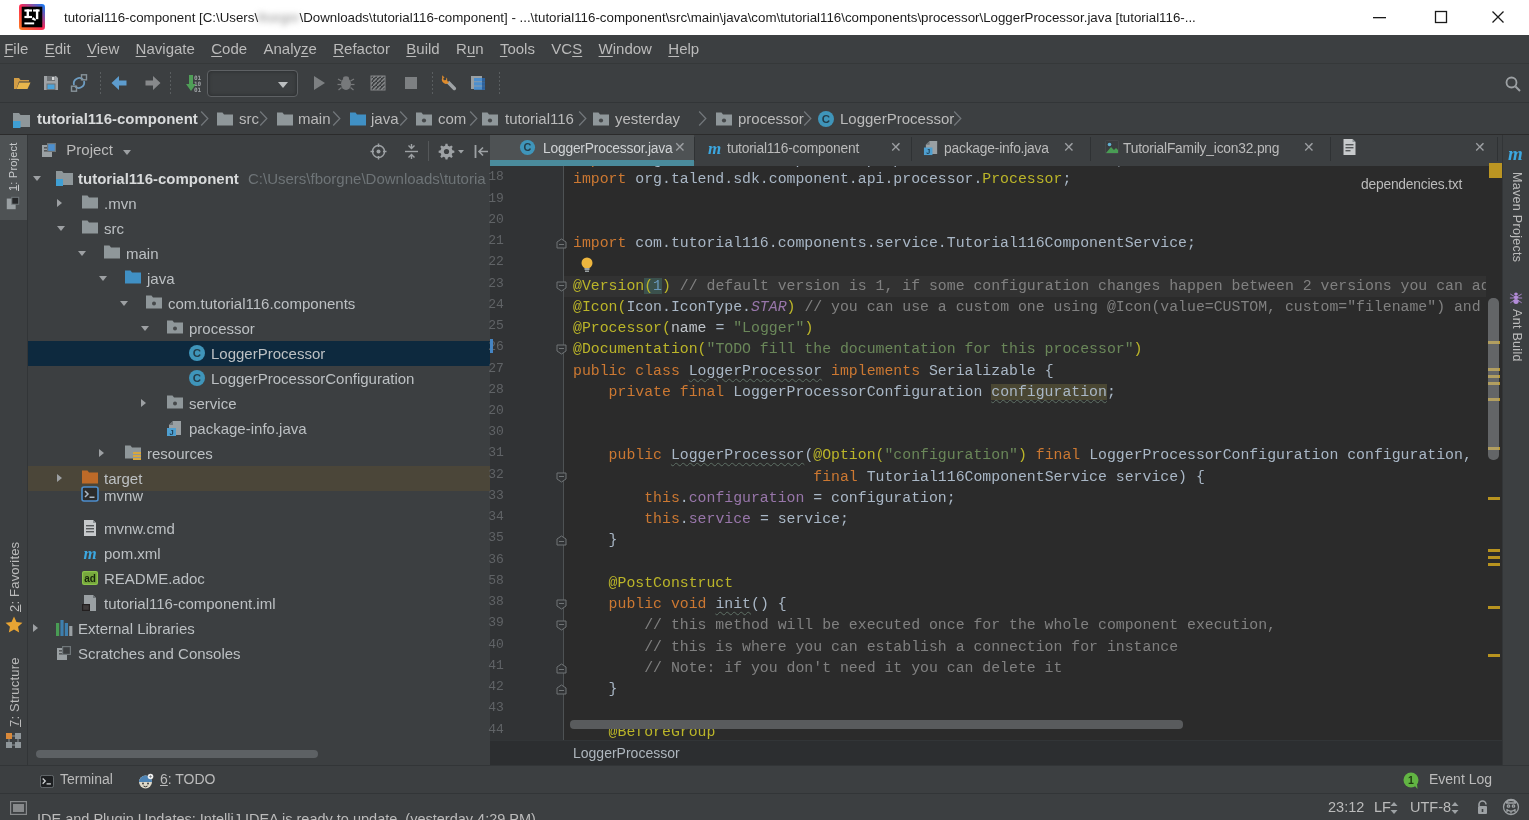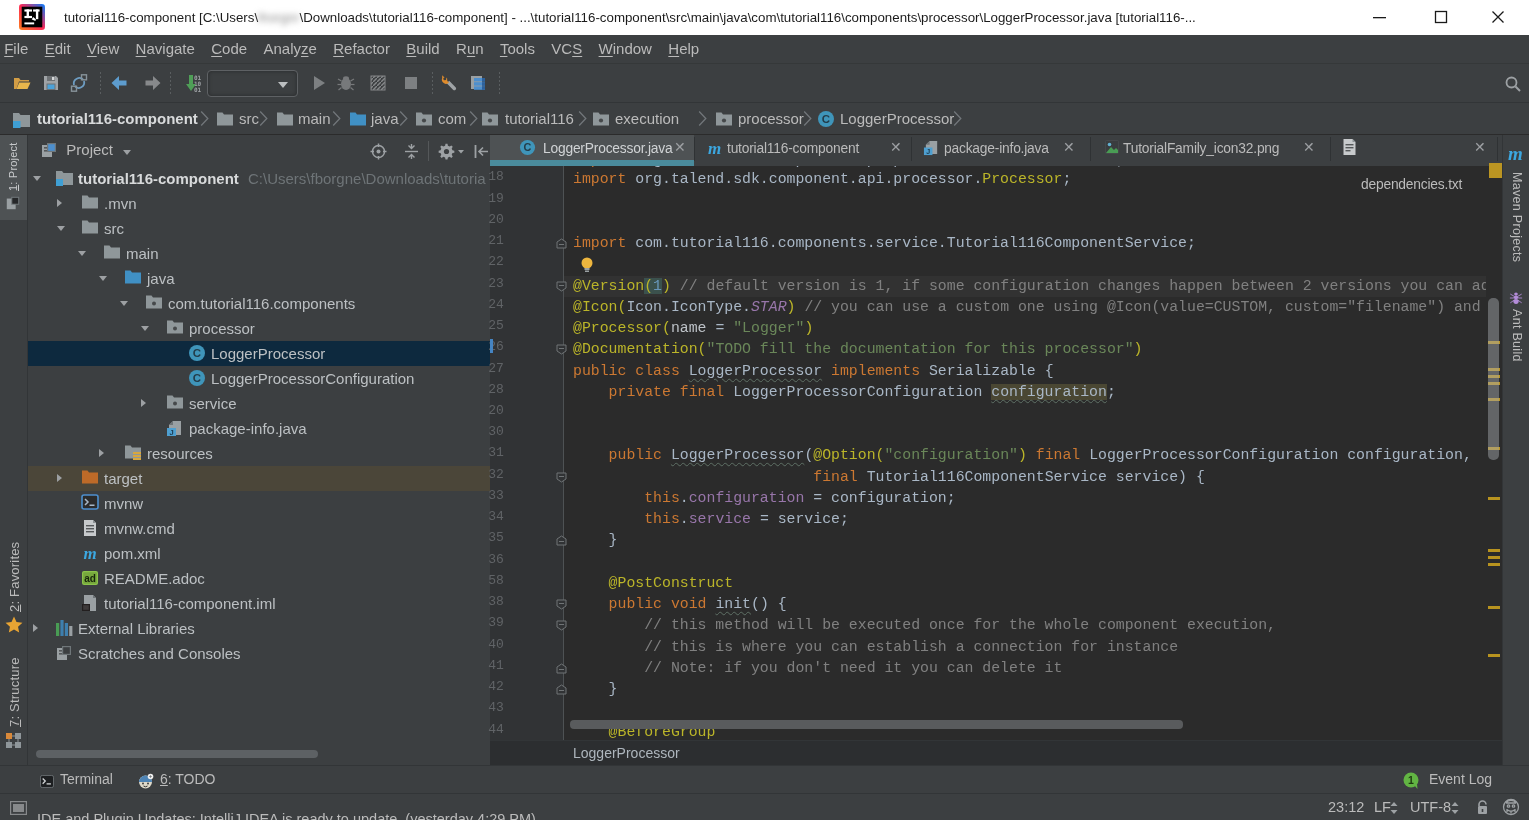--- a/index.html
+++ b/index.html
@@ -226,21 +226,21 @@
       <circle cx="9" cy="9.5" r="2.1" fill="#46494b"></circle>
     </svg>
  <span class="ntxt" style="left:505px">tutorial116</span>
  <svg class="nchev" style="left:578px" width="9" height="15" viewBox="0 0 9 15">
       <path d="M1.2 0.5 L7.8 7.5 L1.2 14.5" stroke="#71767a" stroke-width="1.3" fill="none"></path>
     </svg>
  <svg class="nfold" style="left:592px" width="18" height="16" viewBox="0 0 18 16">
       <path d="M1 1.5 h5.5 l1.5 2 H17 v11 H1 z" fill="#8f979a"></path>
       <circle cx="9" cy="9.5" r="2.1" fill="#46494b"></circle>
     </svg>
- <span class="ntxt" style="left:615px">execution</span>
+ <span class="ntxt" style="left:615px">yesterday</span>
  <svg class="nchev" style="left:698px" width="9" height="15" viewBox="0 0 9 15">
       <path d="M1.2 0.5 L7.8 7.5 L1.2 14.5" stroke="#71767a" stroke-width="1.3" fill="none"></path>
     </svg>
  <svg class="nfold" style="left:715px" width="18" height="16" viewBox="0 0 18 16">
       <path d="M1 1.5 h5.5 l1.5 2 H17 v11 H1 z" fill="#8f979a"></path>
       <circle cx="9" cy="9.5" r="2.1" fill="#46494b"></circle>
     </svg>
  <span class="ntxt" style="left:738px">processor</span>
  <svg class="nchev" style="left:803px" width="9" height="15" viewBox="0 0 9 15">
       <path d="M1.2 0.5 L7.8 7.5 L1.2 14.5" stroke="#71767a" stroke-width="1.3" fill="none"></path>
@@ -401,21 +401,21 @@
         </svg>
         <span class="tl" style="left:119px">resources</span>
       </div>
   <div class="trow" style="top:331px;background:#4b4639;">
         <span class="arrow-r" style="left:29px"></span>
         <svg class="ticn" style="left:53px" width="18" height="16" viewBox="0 0 18 16">
           <path d="M1 1.5 h5.5 l1.5 2 H17 v11 H1 z" fill="#bd6a28"></path>
         </svg>
         <span class="tl" style="left:76px">target</span>
       </div>
-  <div class="trow" style="top:356px">
+  <div class="trow" style="top:348px">
         <svg class="ticn" style="left:53px" width="18" height="16" viewBox="0 0 18 16">
           <rect x="1" y="1" width="16" height="14" rx="2" fill="#2b2b2b" stroke="#4d8fce" stroke-width="1.6"></rect>
           <path d="M4 5 l3 3 -3 3" fill="none" stroke="#a9b7c6" stroke-width="1.5"></path>
           <rect x="8.5" y="10.5" width="5" height="1.5" fill="#a9b7c6"></rect>
         </svg>
         <span class="tl" style="left:76px">mvnw</span>
       </div>
   <div class="trow" style="top:381px">
         <svg class="ticn" style="left:53px" width="18" height="18" viewBox="0 0 18 18">
           <path d="M3 1 h9 l3 3 v13 H3 z" fill="#c7cacc"></path>

